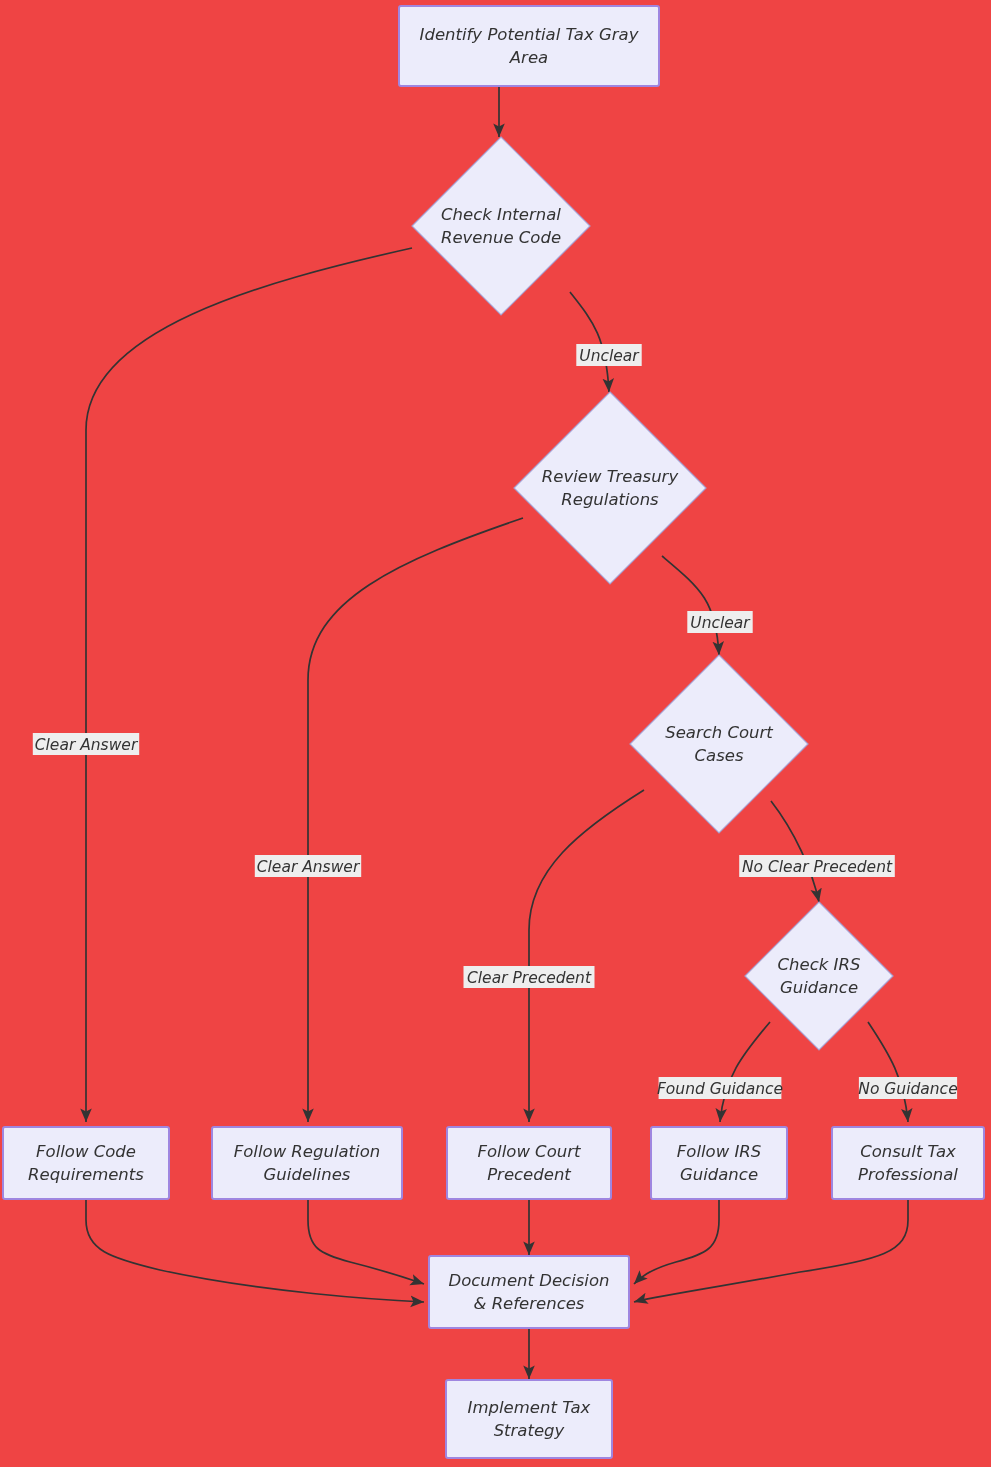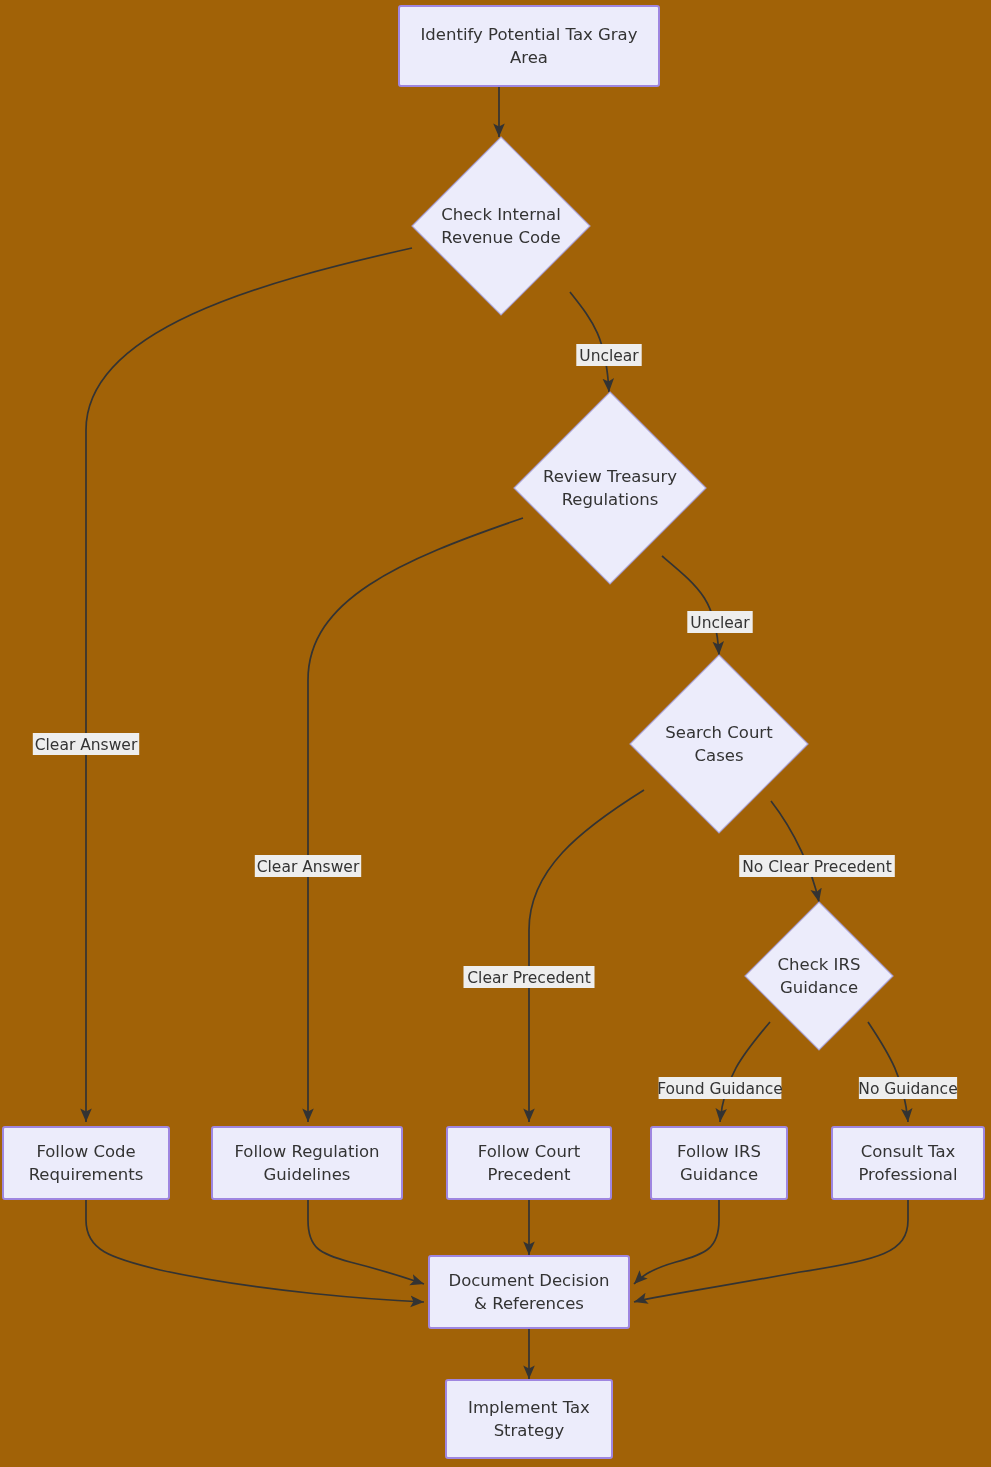--- a/index.html
+++ b/index.html
@@ -4,23 +4,24 @@
 <style>
   html, body {
     margin: 0;
     padding: 0;
     background: #4a6a52;
   }
   #diagram-root {
     position: relative;
     width: 991px;
     height: 1467px;
-    background: #a16207;
+    background: #ef4444;
     font-family: "DejaVu Sans", sans-serif;
     overflow: hidden;
+    font-style: italic;
   }
   svg#flow {
     display: block;
     width: 991px;
     height: 1467px;
   }
   .node-shape {
     fill: #ececfb;
     stroke: #9f86e0;
     stroke-width: 2;

